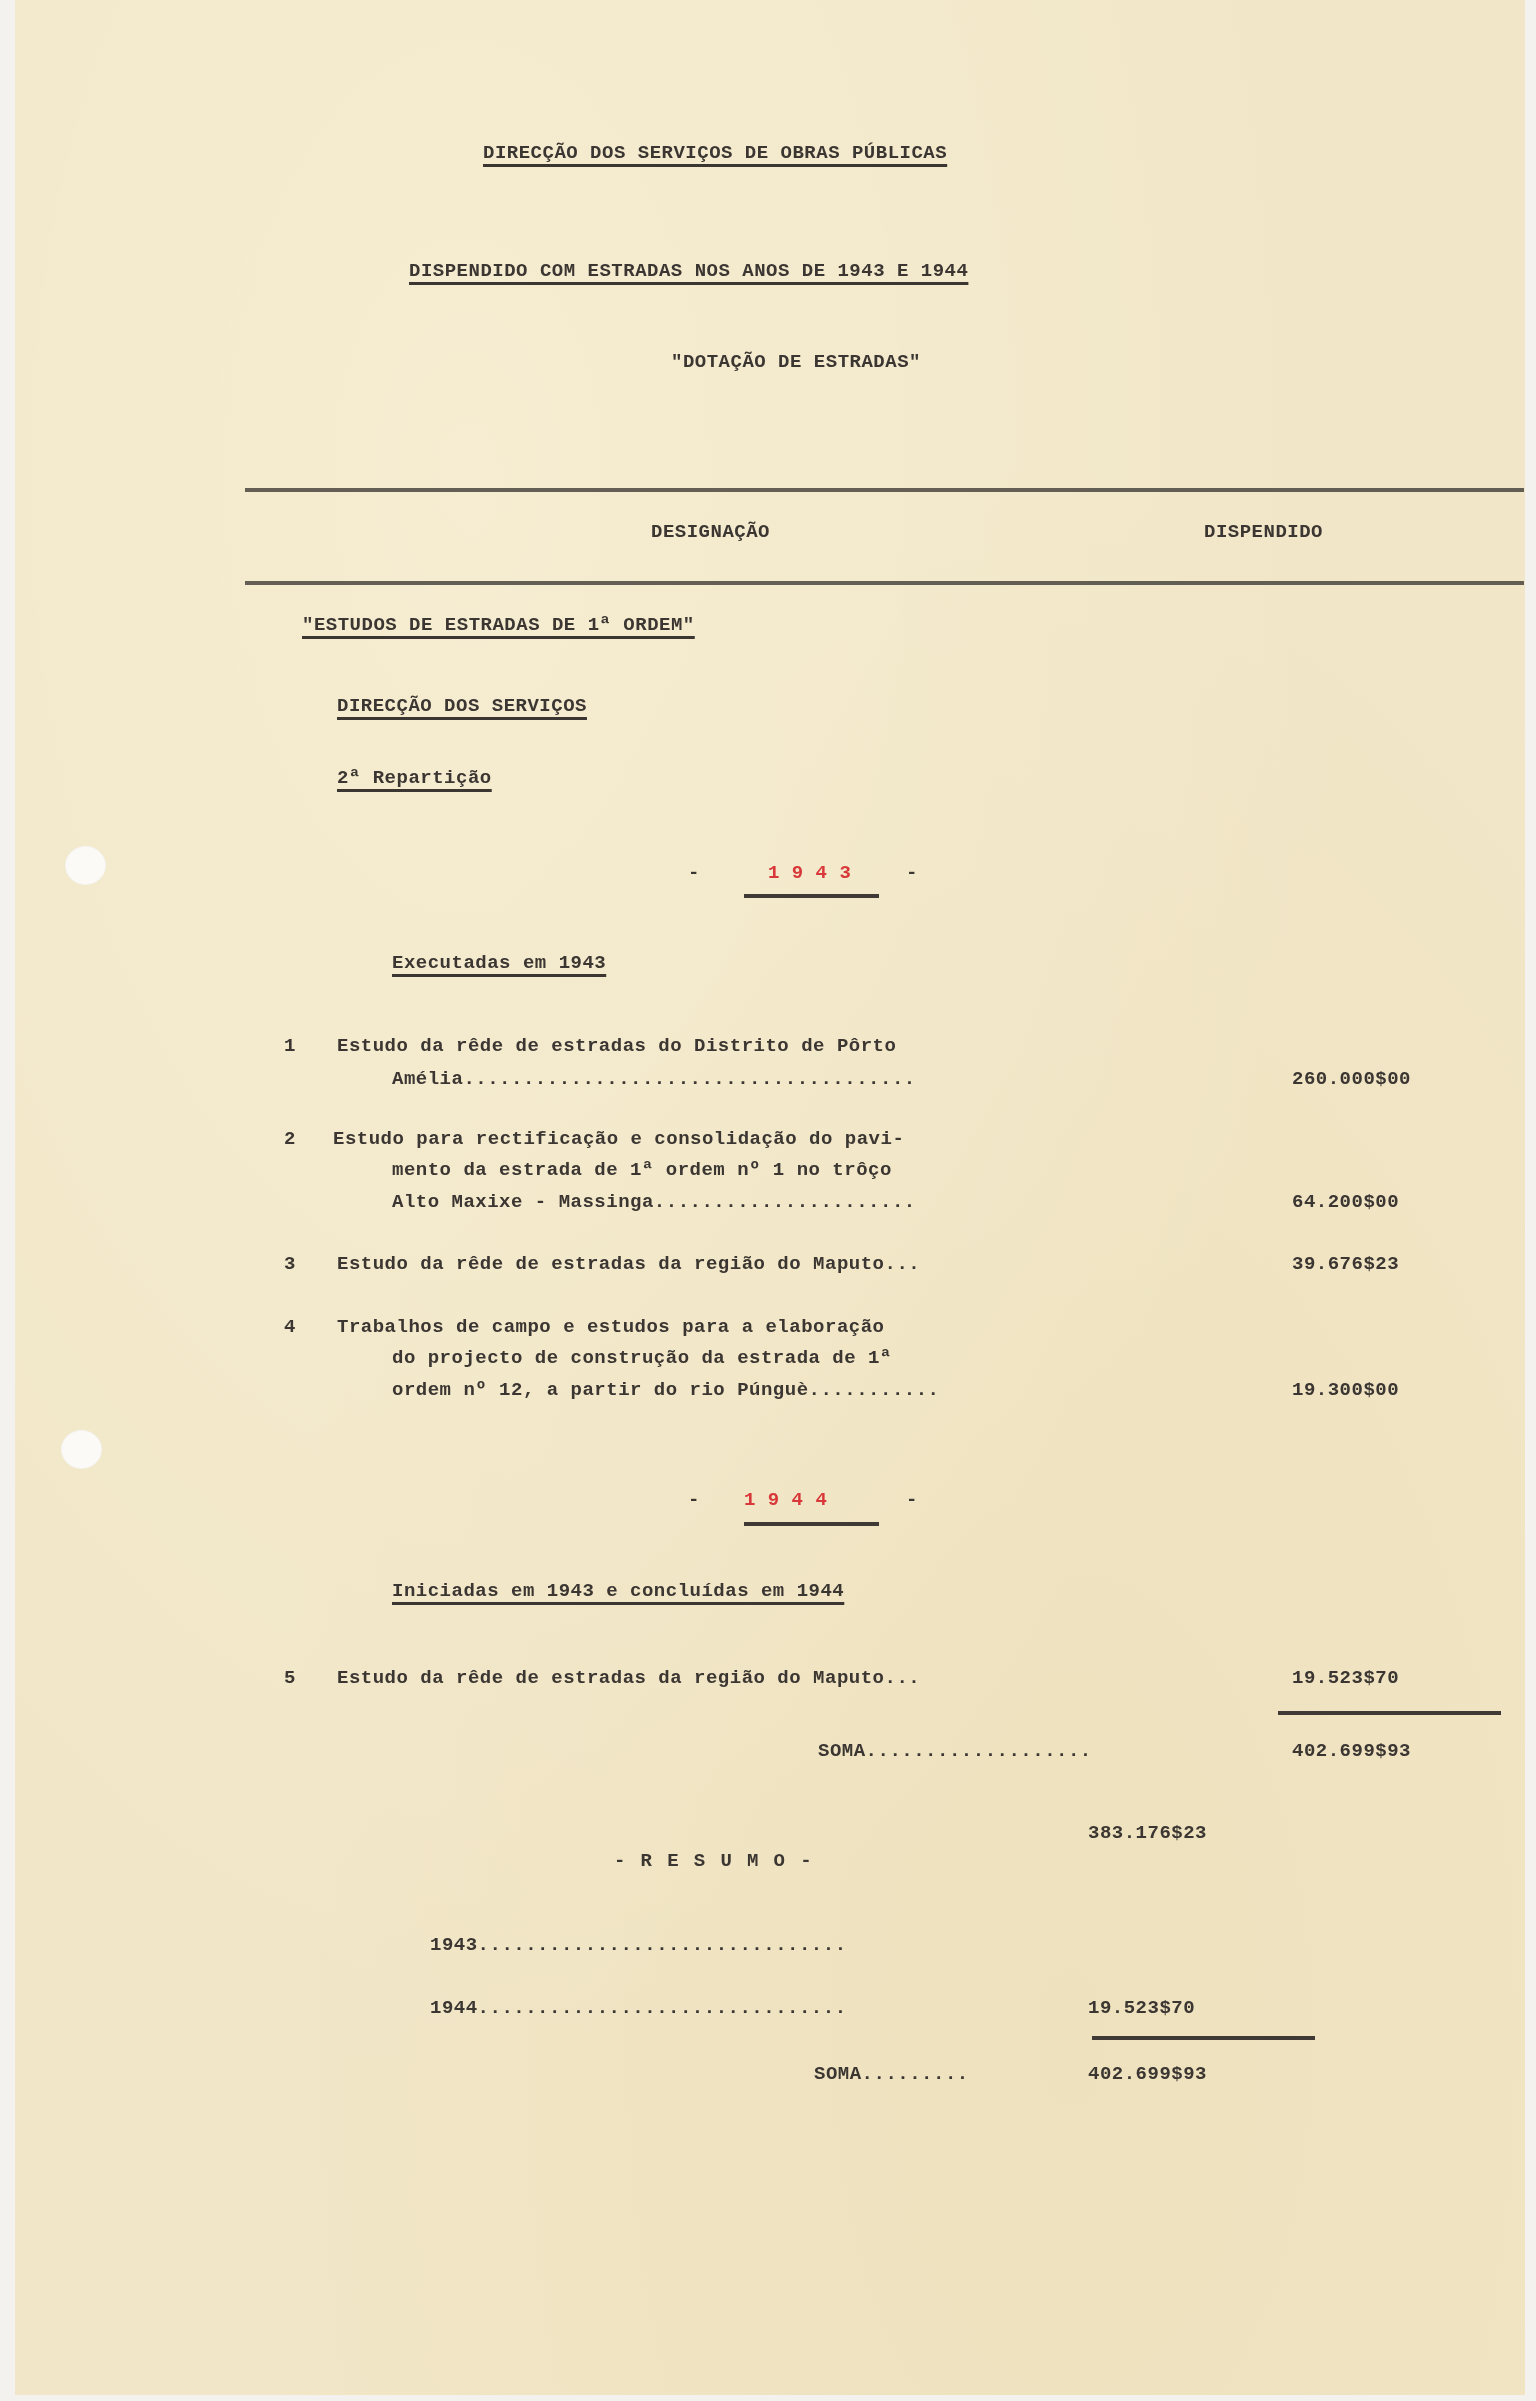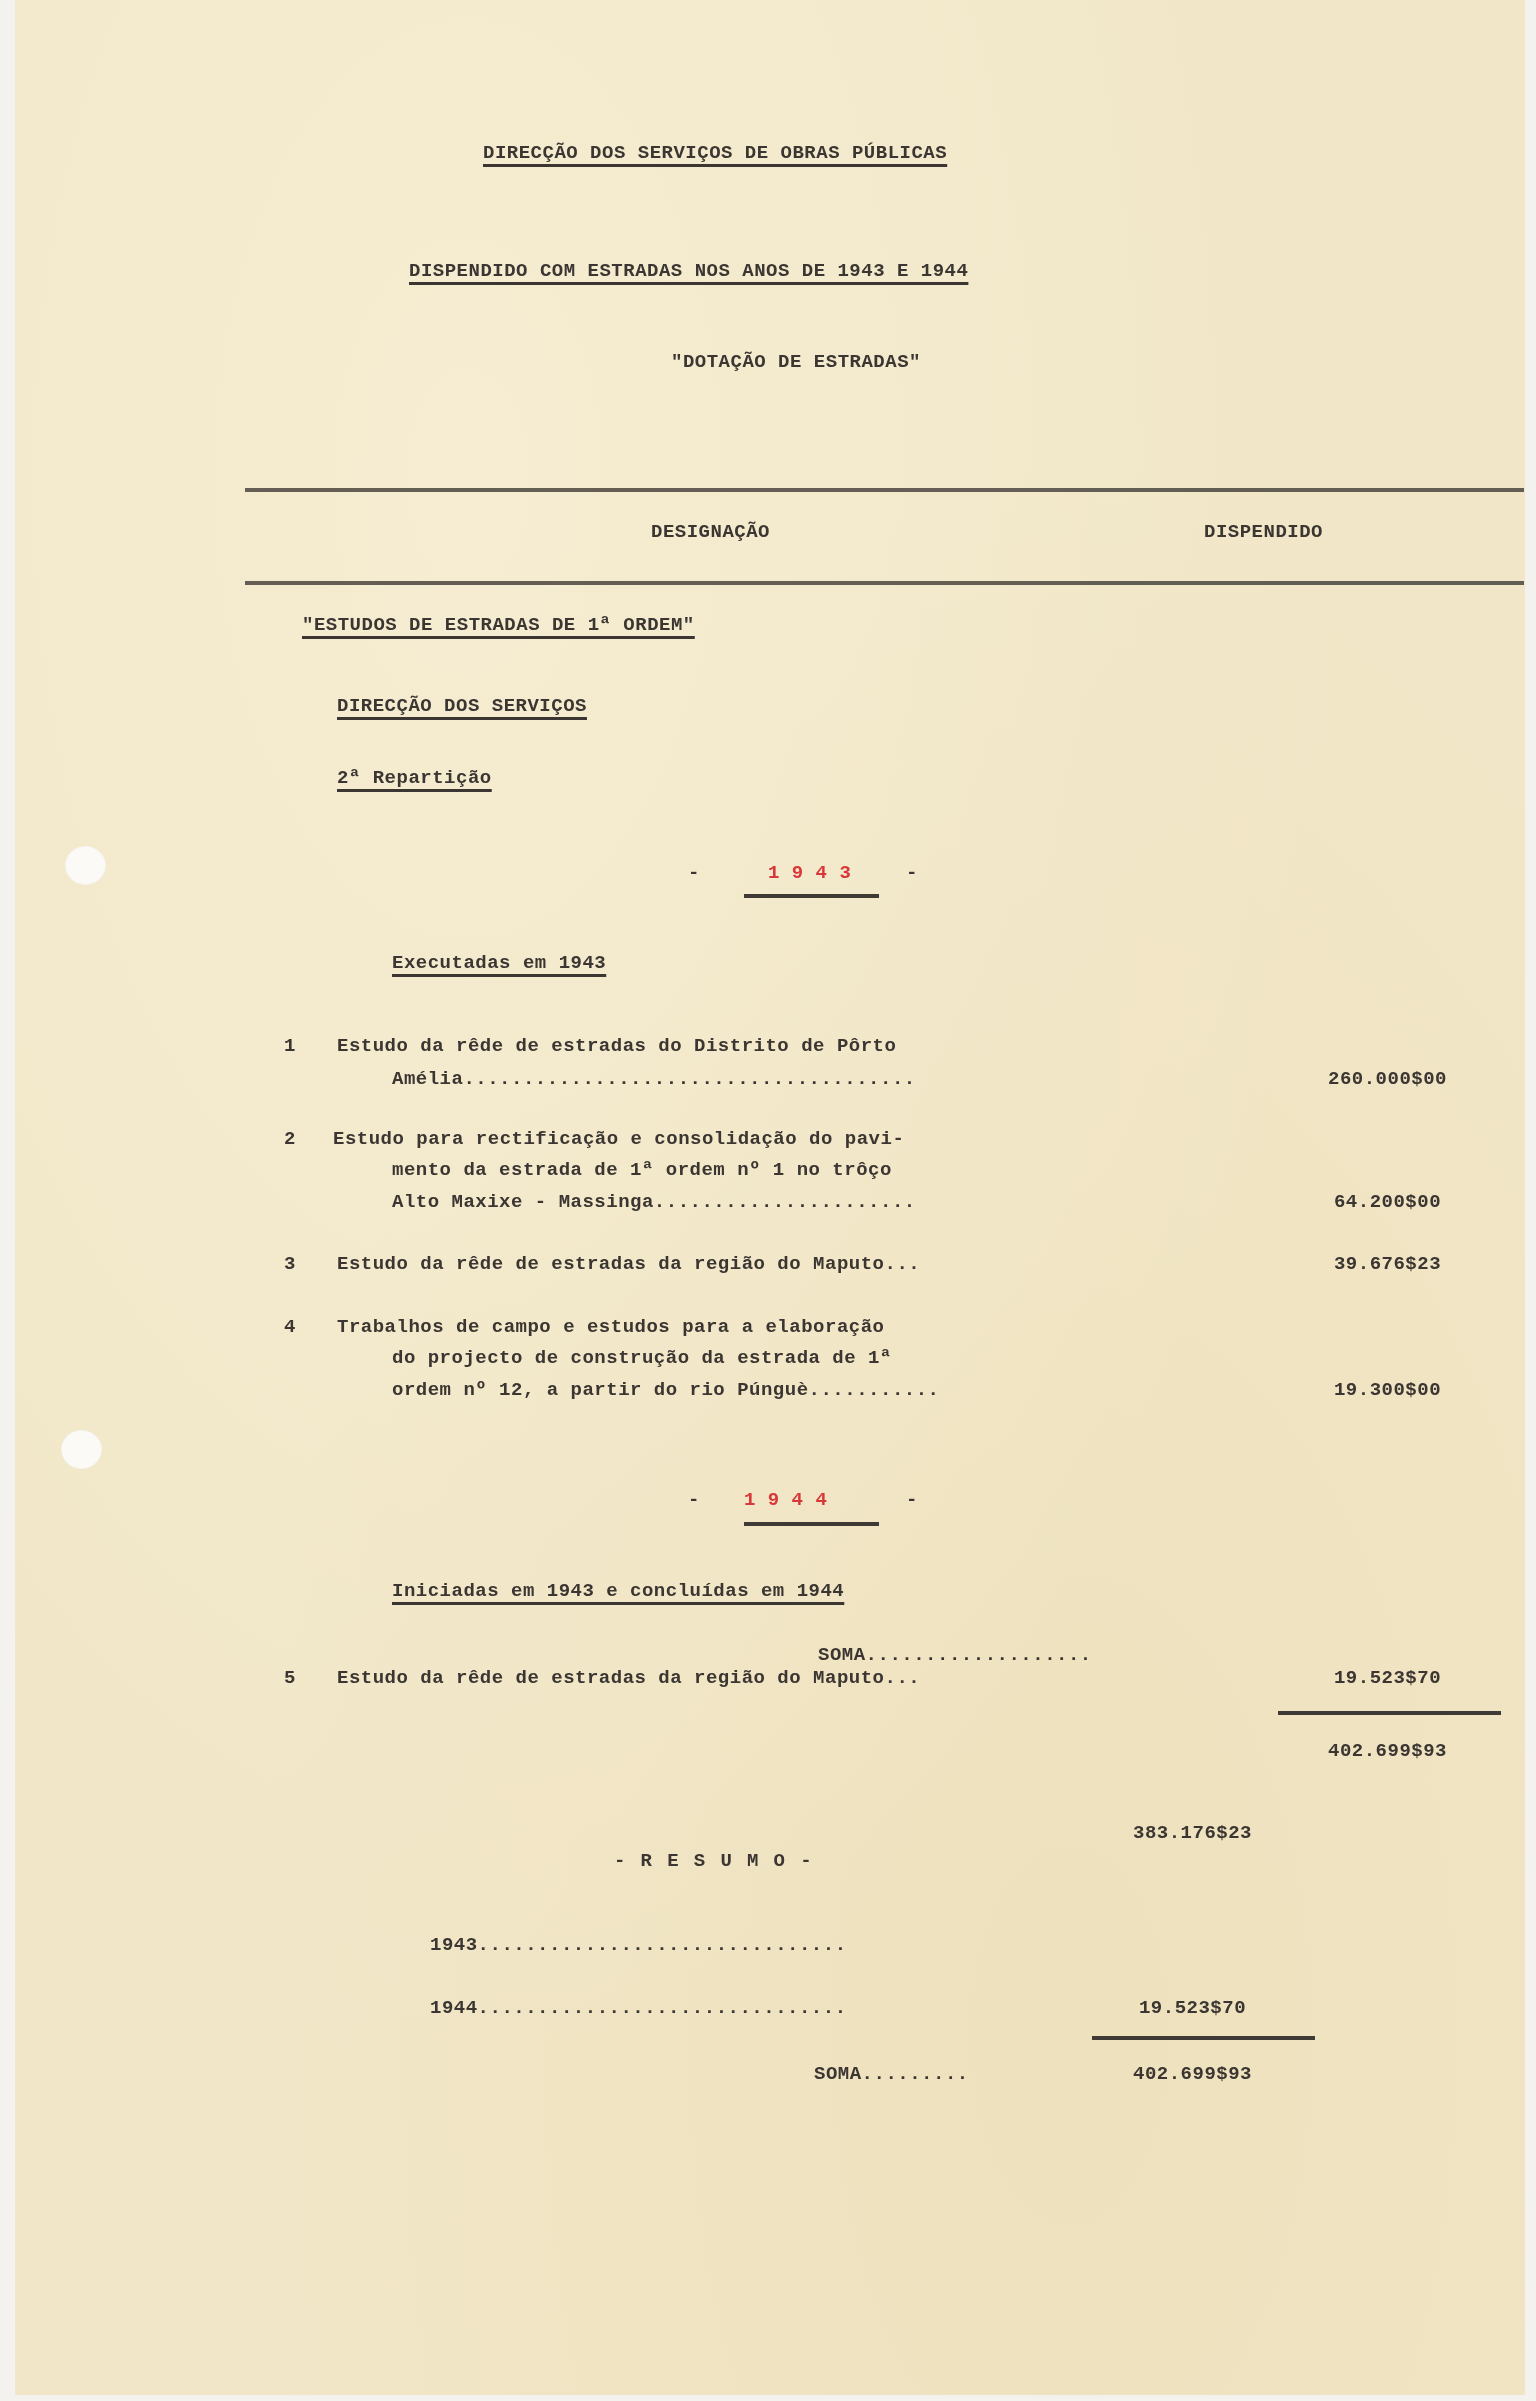--- a/index.html
+++ b/index.html
@@ -19,21 +19,21 @@
   .hole {
     position:absolute; width:41px; height:39px; border-radius:50%;
     background:#fbfaf6; box-shadow: inset 0 0 1.9px rgba(0,0,0,0.08);
   }
   .abs { position:absolute; white-space:pre; }
   .t { font-size:19px; letter-spacing:0.5px; font-weight:bold; color:#3b3632; }
   .u { text-decoration: underline; text-decoration-thickness:2.8px; text-underline-offset:5.6px; }
   .rule { position:absolute; height:3.7px; background:#4a4540; opacity:0.85; }
   .red { color:#d9383a; }
   .uline { position:absolute; height:3.7px; background:#3f3a35; }
-  .amt { text-align:center; }
+  .amt { text-align:left; }
 </style>
 </head>
 <body>
 
 <div class="paper"></div>
 <div class="hole" style="left:65px; top:846px;"></div>
 <div class="hole" style="left:61px; top:1430px;"></div>
 
 <div class="abs t u" style="left:483px; top:142px;">DIRECÇÃO DOS SERVIÇOS DE OBRAS PÚBLICAS</div>
 <div class="abs t u" style="left:409px; top:260px;">DISPENDIDO COM ESTRADAS NOS ANOS DE 1943 E 1944</div>
@@ -89,21 +89,21 @@
 <div class="abs t" style="left:906px; top:1489px;">-</div>
 <div class="abs t u" style="left:392px; top:1580px;">Iniciadas em 1943 e concluídas em 1944</div>
 
 <div>
   <div class="abs t" style="left:284px; top:1667px;">5</div>
   <div class="abs t" style="left:337px; top:1667px;">Estudo da rêde de estradas da região do Maputo...</div>
   <div class="abs t amt" style="left:1292px; top:1667px; width:191px;">19.523$70</div>
 </div>
 <div class="uline" style="left:1278px; top:1711px; width:223px;"></div>
 
-<div class="abs t" style="left:818px; top:1644px;">SOMA...................</div>
+<div class="abs t" style="left:818px; top:1740px;">SOMA...................</div>
 <div class="abs t amt" style="left:1292px; top:1740px; width:191px;">402.699$93</div>
 
 <div class="abs t" style="left:614px; top:1850px; letter-spacing:1.9px;">- R E S U M O -</div>
 
 <div>
   <div class="abs t" style="left:430px; top:1934px;text-align:center;">1943...............................</div>
   <div class="abs t amt" style="left:1088px; top:1822px; width:209px;">383.176$23</div>
 </div>
 <div>
   <div class="abs t" style="left:430px; top:1997px;">1944...............................</div>

